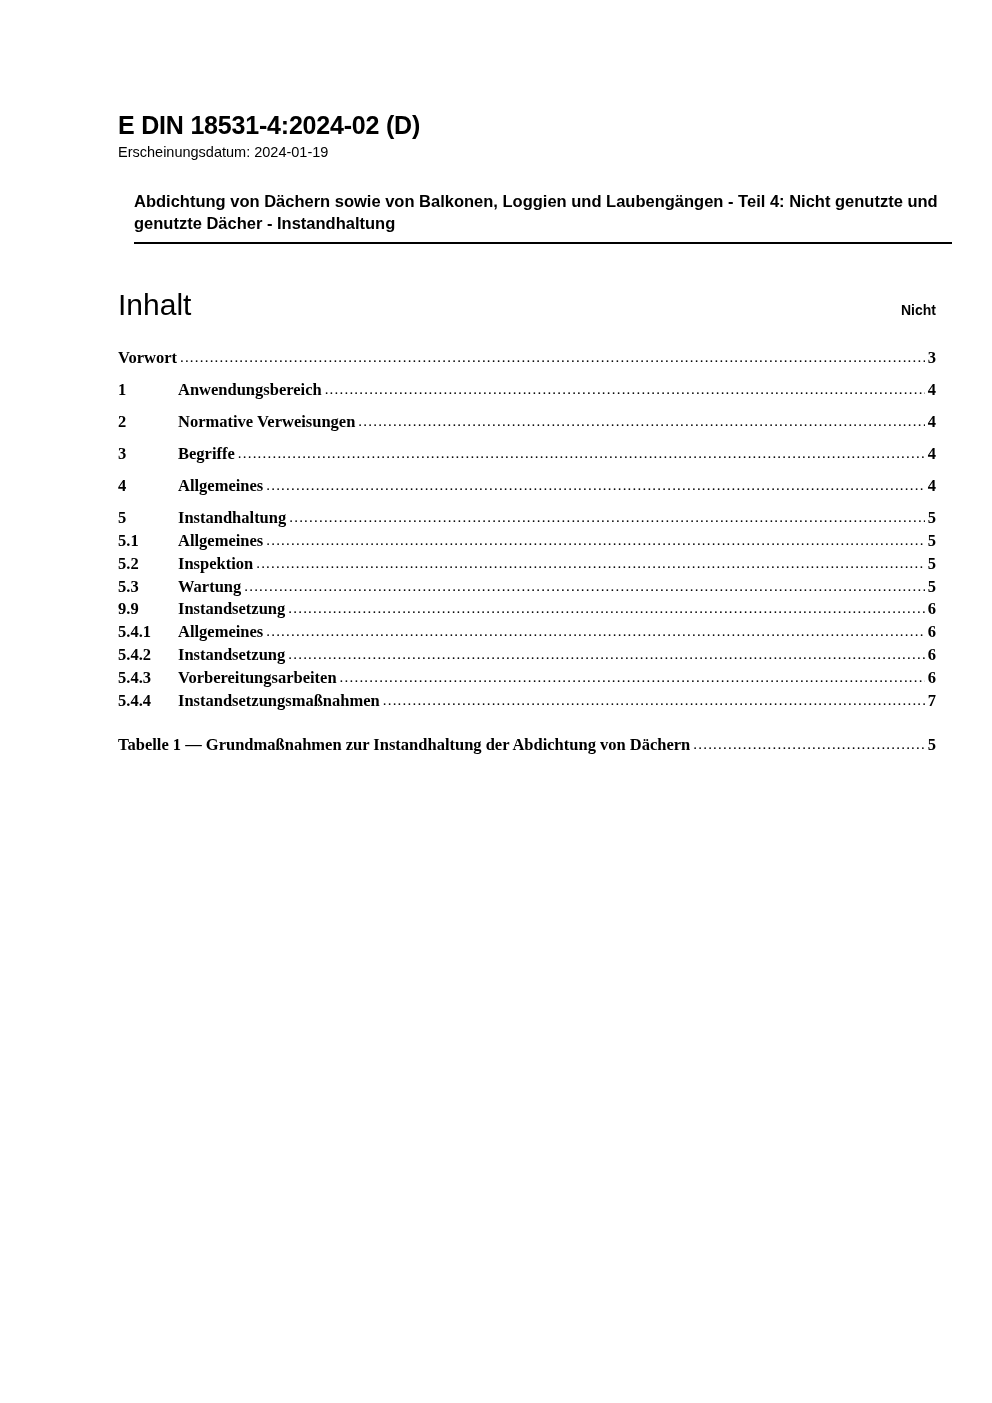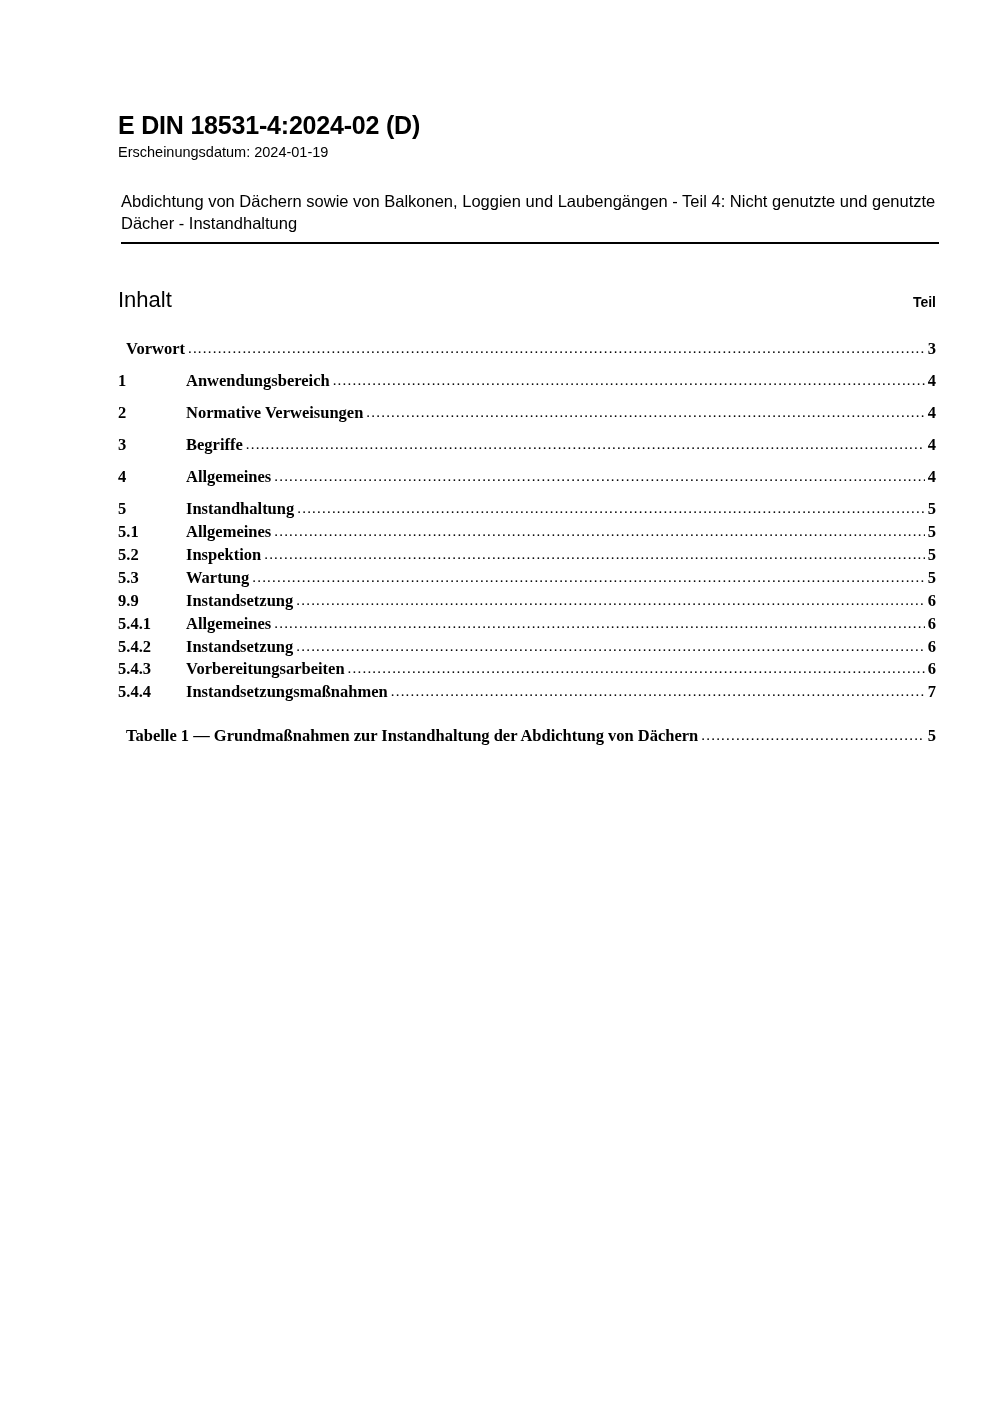--- a/index.html
+++ b/index.html
@@ -34,39 +34,39 @@
     line-height: 1.15;
   }
   .doc-date {
     font-family: "Liberation Sans", sans-serif;
     font-size: 14.5px;
     margin: 4px 0 30px 0;
     line-height: 1.2;
   }
   .doc-title {
     font-family: "Liberation Sans", sans-serif;
-    font-weight: normal;
+    font-weight: bold;
     font-size: 16.5px;
     line-height: 1.33;
-    margin: 3px;
+    margin: 16px;
     padding-bottom: 7px;
     width: 818px;
     border-bottom: 2.5px solid #000;
   }
 
   .toc-head-row {
     display: flex;
     align-items: baseline;
     justify-content: space-between;
     width: 818px;
     margin-top: 44px;
   }
   .toc-heading {
     font-family: "Liberation Sans", sans-serif;
-    font-size: 22px;
+    font-size: 30px;
     line-height: 1.1;
   }
   .toc-seite {
     font-family: "Liberation Sans", sans-serif;
     font-size: 14px;
     font-weight: bold;
   }
 
   .toc-list {
     width: 818px;
@@ -84,21 +84,20 @@
   .toc-row.gap-big { margin-top: 10px; }
   .toc-row.gap-small { margin-top: 1px; justify-content: flex-end; }
 
   .toc-num {
     width: 60px;
     flex: 0 0 60px;
   }
   .toc-label {
     flex: 0 0 auto;
     padding-right: 3px;
-    margin-left: 8px;
   }
   .toc-dots {
     flex: 1 1 auto;
     overflow: hidden;
     font-weight: normal;
     font-size: 15px;
     letter-spacing: 1.2px;
     transform: translateY(-1px);
   }
   .toc-page {
@@ -123,21 +122,21 @@
 <body>
 
 <div class="page">
 
   <h1 class="doc-number">E DIN 18531-4:2024-02 (D)</h1>
   <div class="doc-date">Erscheinungsdatum: 2024-01-19</div>
   <h2 class="doc-title">Abdichtung von Dächern sowie von Balkonen, Loggien und Laubengängen - Teil 4: Nicht genutzte und genutzte Dächer - Instandhaltung</h2>
 
   <div class="toc-head-row">
     <div class="toc-heading">Inhalt</div>
-    <div class="toc-seite">Teil</div>
+    <div class="toc-seite">Nicht</div>
   </div>
 
   <div class="toc-list" id="toc-list">
       <div class="toc-row no-num">
         <span class="toc-label">Vorwort</span>
         <span class="toc-dots">........................................................................................................................................................................................................</span>
         <span class="toc-page">3</span>
       </div>
       <div class="toc-row gap-big">
         <span class="toc-num">1</span>

